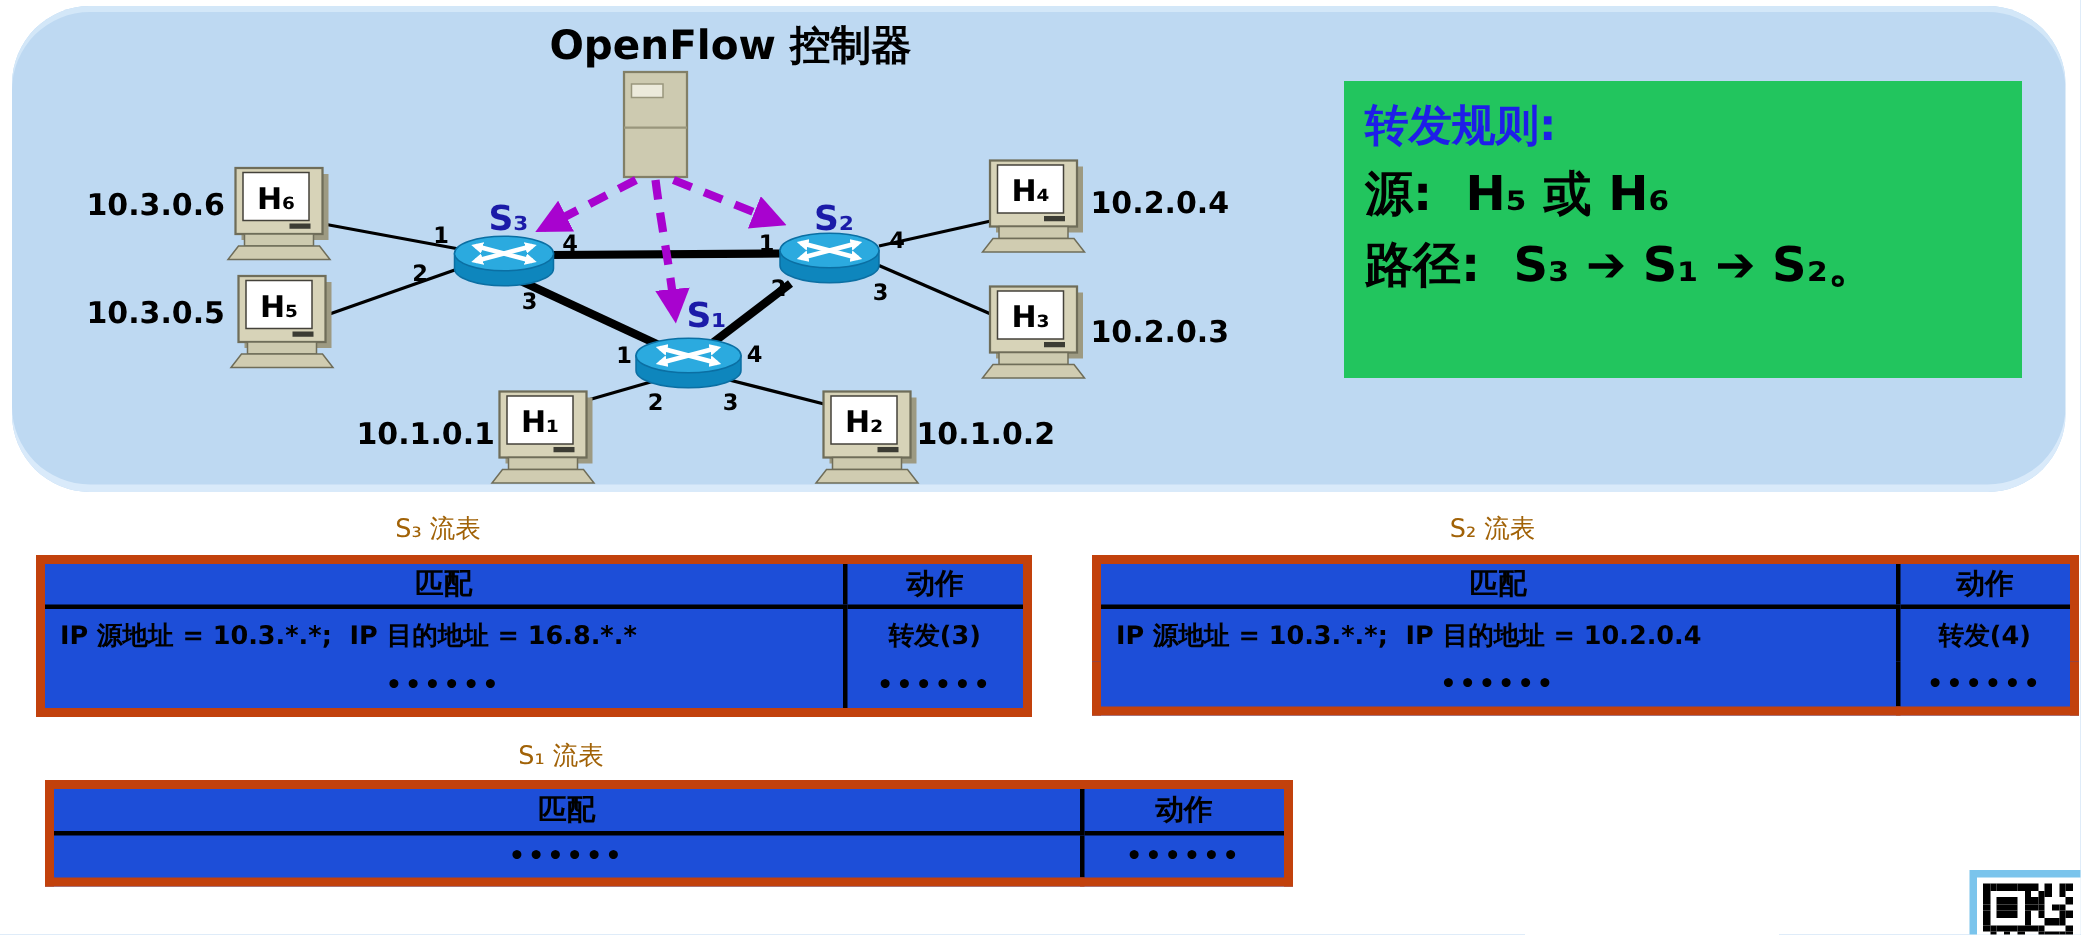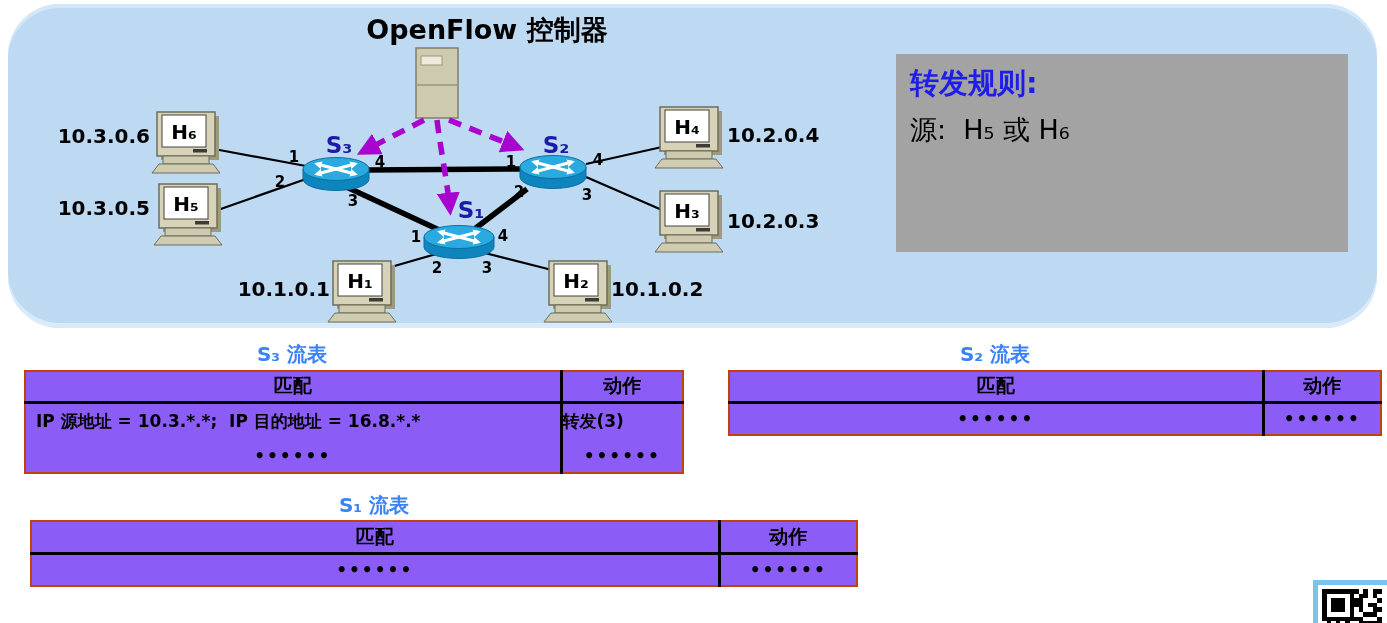--- a/index.html
+++ b/index.html
@@ -8,33 +8,33 @@
     font-family:"DejaVu Sans","Liberation Sans",sans-serif;
   }
   .panel{
     position:absolute;left:8px;top:4px;width:1369px;height:324px;
     background:#BED9F2;border-radius:52px;
     box-shadow:inset 0 -5px 0 #d9eafa, inset 0 4px 0 #d3e7f8;
   }
   svg text{font-family:"DejaVu Sans","Liberation Sans",sans-serif;font-weight:bold;}
   .rules{
     position:absolute;left:896px;top:54px;width:452px;height:198px;
-    background:#a3a3a3;padding:6px 0 0 14px;box-sizing:border-box;
+    background:#22c55e;padding:6px 0 0 14px;box-sizing:border-box;
   }
   .rules-title{font-size:29px;font-weight:bold;color:#1E1EE8;line-height:46px;}
-  .rules-line{font-size:27px;font-weight:normal;color:#000;line-height:47px;white-space:pre;}
+  .rules-line{font-size:32px;font-weight:bold;color:#000;line-height:47px;white-space:pre;}
   .tbl-title{
-    position:absolute;text-align:center;font-size:20px;font-weight:bold;color:#3b82f6;
+    position:absolute;text-align:center;font-size:17px;font-weight:normal;color:#a16207;
   }
   table.ftable{
-    position:absolute;border-collapse:collapse;table-layout:fixed;background:#8b5cf6;
-    border:2px solid #c2410c;
+    position:absolute;border-collapse:collapse;table-layout:fixed;background:#1d4ed8;
+    border:6px solid #c2410c;
   }
   table.ftable th{border-bottom:3px solid #000;font-size:19px;font-weight:bold;padding:0;}
-  table.ftable td{font-size:17px;font-weight:bold;padding:0;text-align:left;vertical-align:middle;}
+  table.ftable td{font-size:17px;font-weight:bold;padding:0;text-align:center;vertical-align:middle;}
   table.ftable .acol{border-left:3px solid #000;}
   table.ftable td.match{text-align:left;padding-left:10px;white-space:pre;}
   table.ftable td.dots{text-align:center;letter-spacing:2px;padding-left:0;}
   .qr{
     position:absolute;left:1313px;top:580px;width:72px;height:60px;
     border:5px solid #7AC4EC;background:#fff;padding:4px;
   }
   .qr-grid{position:relative;width:60px;height:60px;}
 </style>
 </head>
@@ -186,20 +186,21 @@
   <g stroke="#A803CF" stroke-width="5.5" fill="none" stroke-dasharray="13 9">
     <path d="M424,120 L362,152" marker-end="url(#ahp)"></path>
     <path d="M437,120 C441,152 447,180 450,210" marker-end="url(#ahp)"></path>
     <path d="M449,120 L519,148" marker-end="url(#ahp)"></path>
   </g>
 </svg>
 
 <div class="rules">
   <div class="rules-title">转发规则:</div>
   <div class="rules-line">源:  H₅ 或 H₆</div>
+  <div class="rules-line">路径:  S₃ ➔ S₁ ➔ S₂。</div>
 </div>
 
 <div class="tbl-title" style="left:24px;top:341px;width:536px;">S₃ 流表</div>
 <table class="ftable" style="left:24px;top:370px;width:658px;">
   <colgroup>
       <col style="width:536px">
       <col style="width:122px">
     </colgroup>
   <tbody>
       <tr style="height:31px">
@@ -220,20 +221,24 @@
 <div class="tbl-title" style="left:728px;top:341px;width:534px;">S₂ 流表</div>
 <table class="ftable" style="left:728px;top:370px;width:652px;">
   <colgroup>
       <col style="width:534px">
       <col style="width:118px">
     </colgroup>
   <tbody>
       <tr style="height:31px">
     <th>匹配</th>
     <th class="acol">动作</th>
+  </tr>
+  <tr style="height:37px">
+    <td class="match">IP 源地址 = 10.3.*.*;  IP 目的地址 = 10.2.0.4</td>
+    <td class="acol">转发(4)</td>
   </tr>
   <tr style="height:33px">
     <td class="dots">••••••</td>
     <td class="acol dots">••••••</td>
   </tr>
 </tbody>
   </table>
 
 <div class="tbl-title" style="left:30px;top:492px;width:688px;text-align:center;">S₁ 流表</div>
 <table class="ftable" style="left:30px;top:520px;width:826px;">

